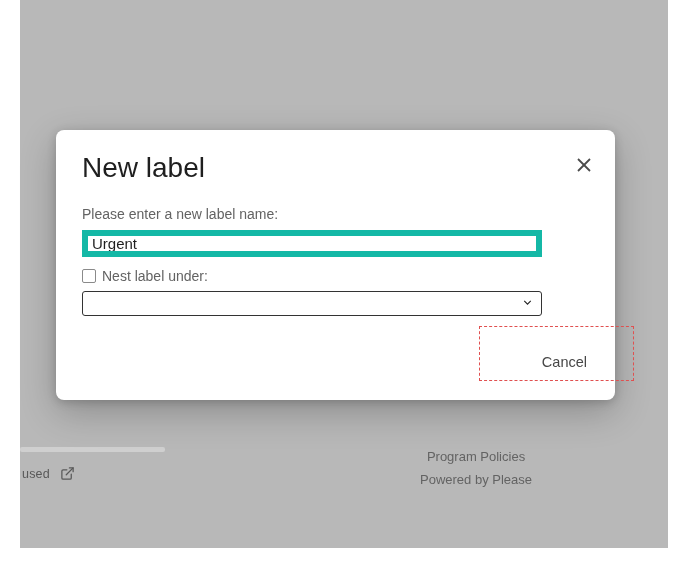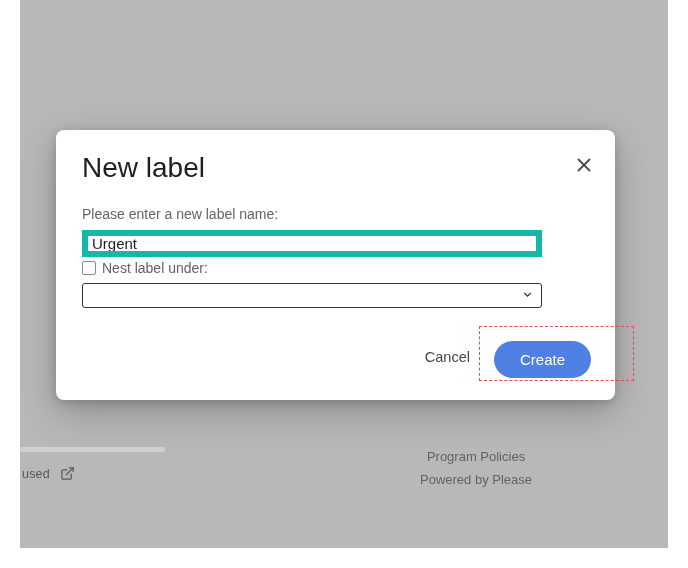--- a/index.html
+++ b/index.html
@@ -82,21 +82,21 @@
       width: 460px;
       height: 27px;
       border: 6px solid #14b8a6;
       outline: none;
       font-size: 15px;
       padding: 2px 4px;
       color: #1f1f1f;
       font-family: Arial, Helvetica, sans-serif;
     }
     .nest-row {
-      margin-top: 3px;
+      margin-top: 11px;
       font-size: 14px;
       color: #636363;
       display: flex;
       align-items: center;
     }
     .nest-checkbox {
       width: 14px;
       height: 14px;
       border: 1.5px solid #8a8a8a;
       border-radius: 2px;
@@ -194,17 +194,16 @@
     <span></span>
     <span class="chevron-icon">
       <svg width="13" height="13" viewBox="0 0 24 24" fill="none" stroke="#222" stroke-width="2">
         <polyline points="6 9 12 15 18 9"></polyline>
       </svg>
     </span>
   </div>
 
   <div class="button-row">
     <span class="cancel-btn">Cancel</span>
-    <button class="create-btn">Create</button>
   </div>
 </div>
 
 <div class="highlight-box" style="left:479px; top:326px; width:155px; height:55px;"></div>
 
 </body></html>

